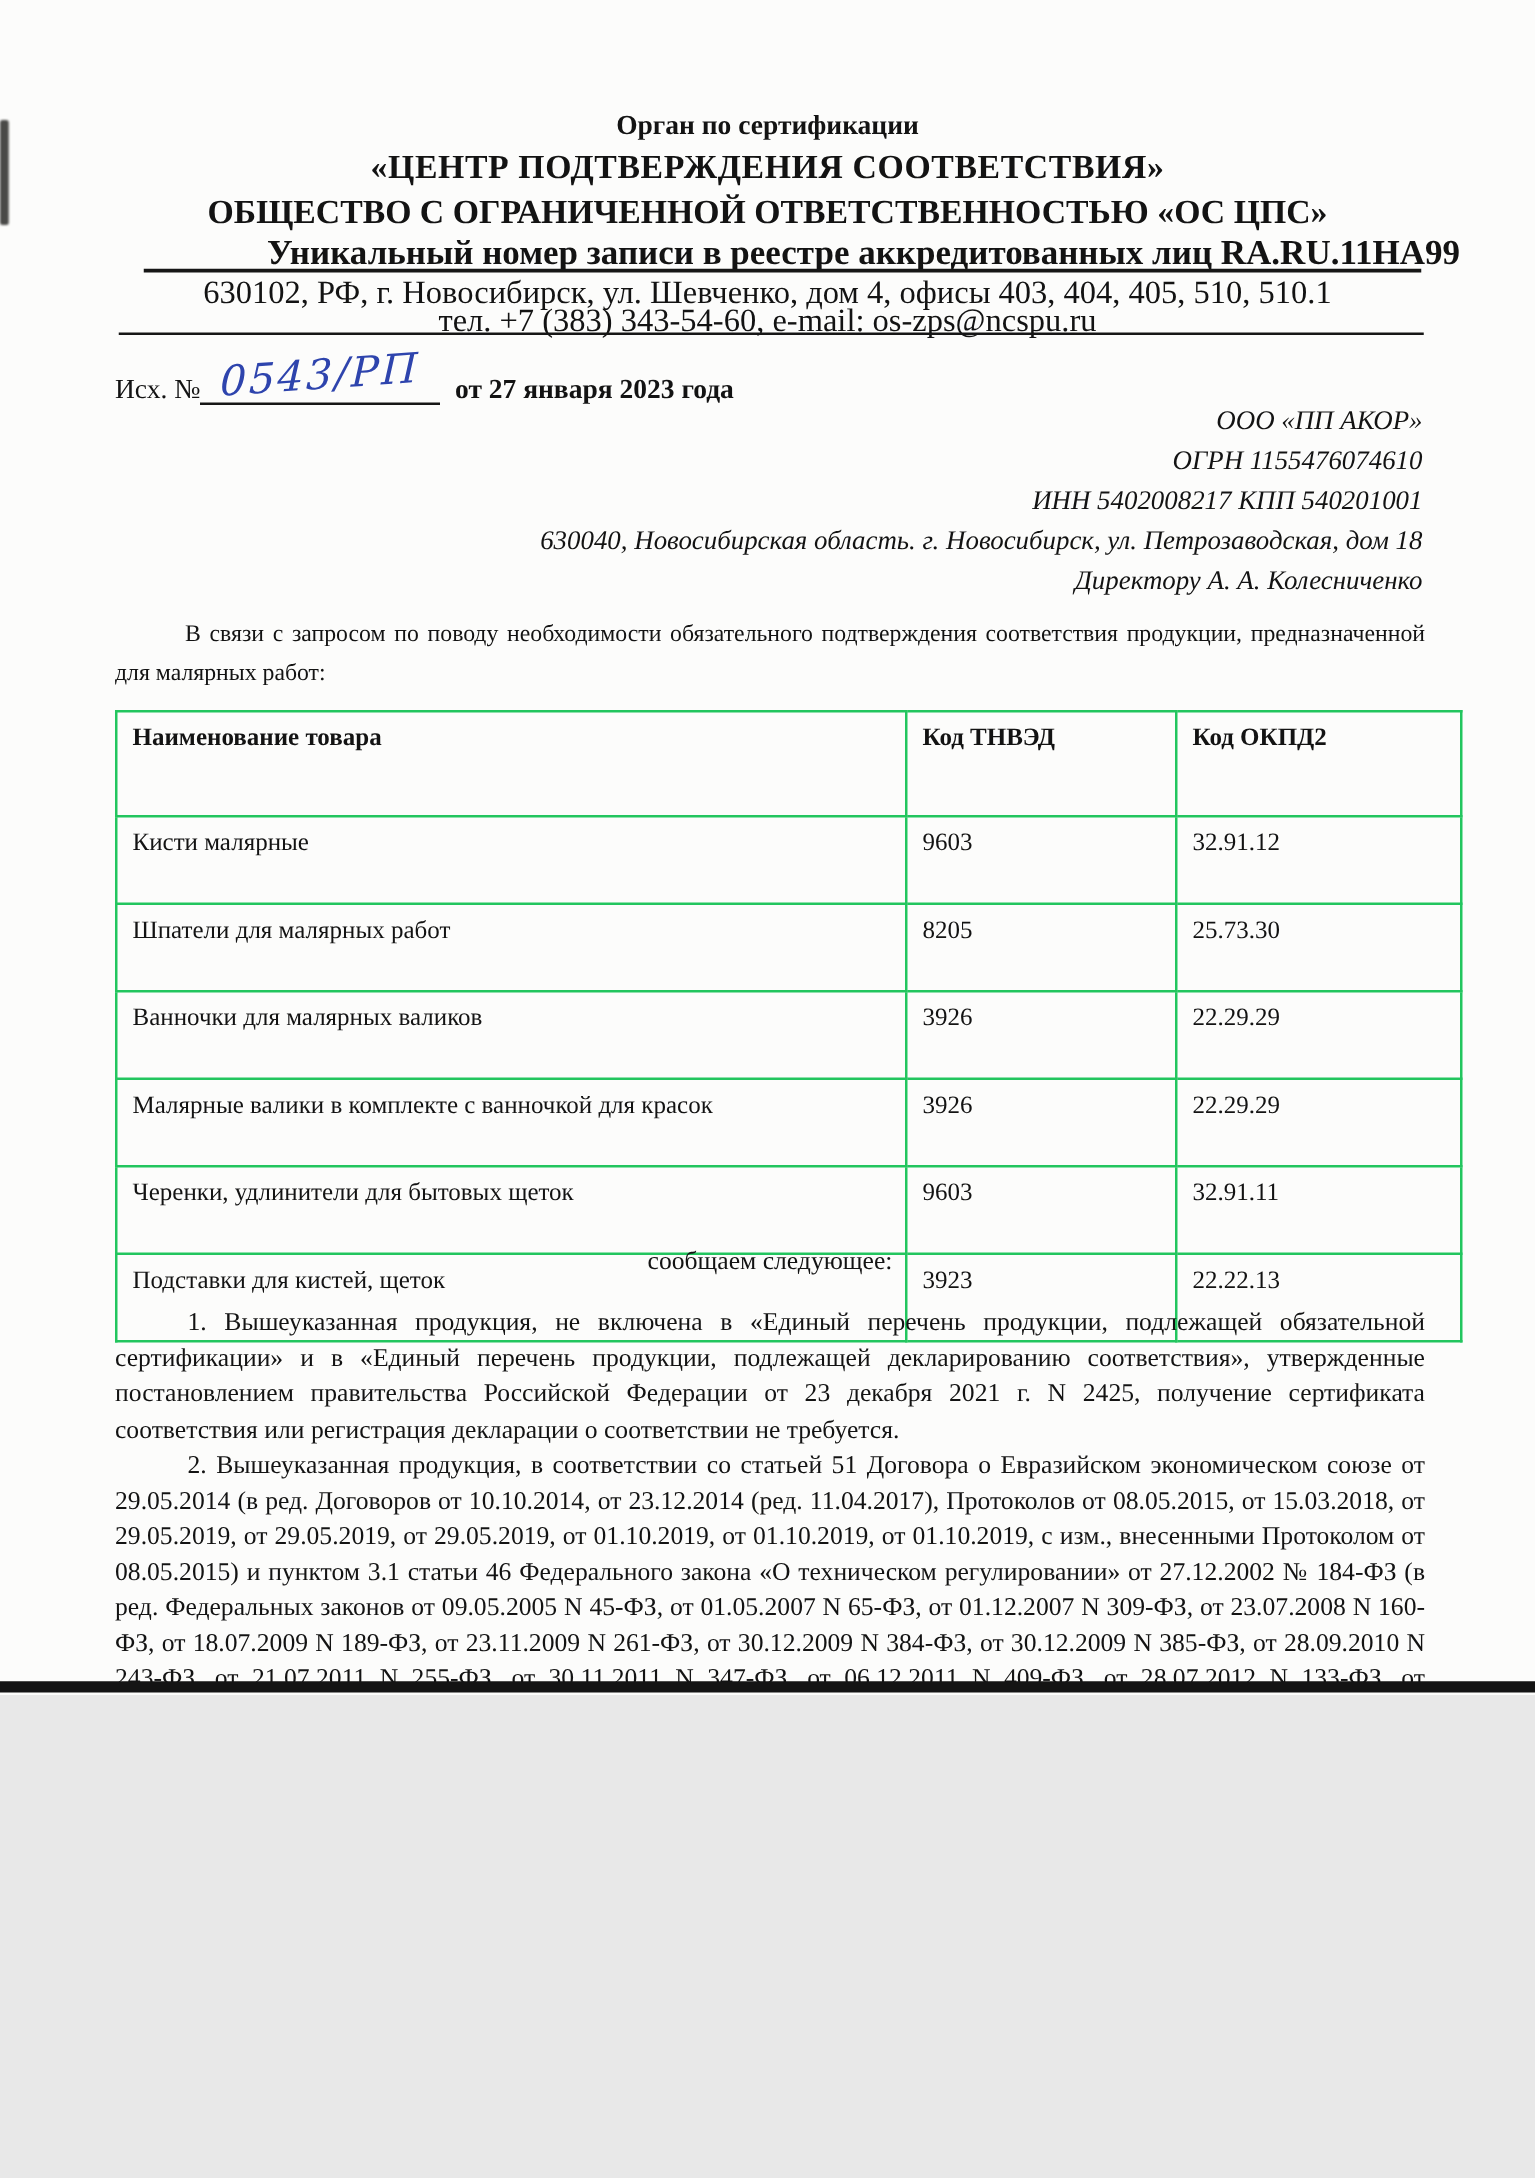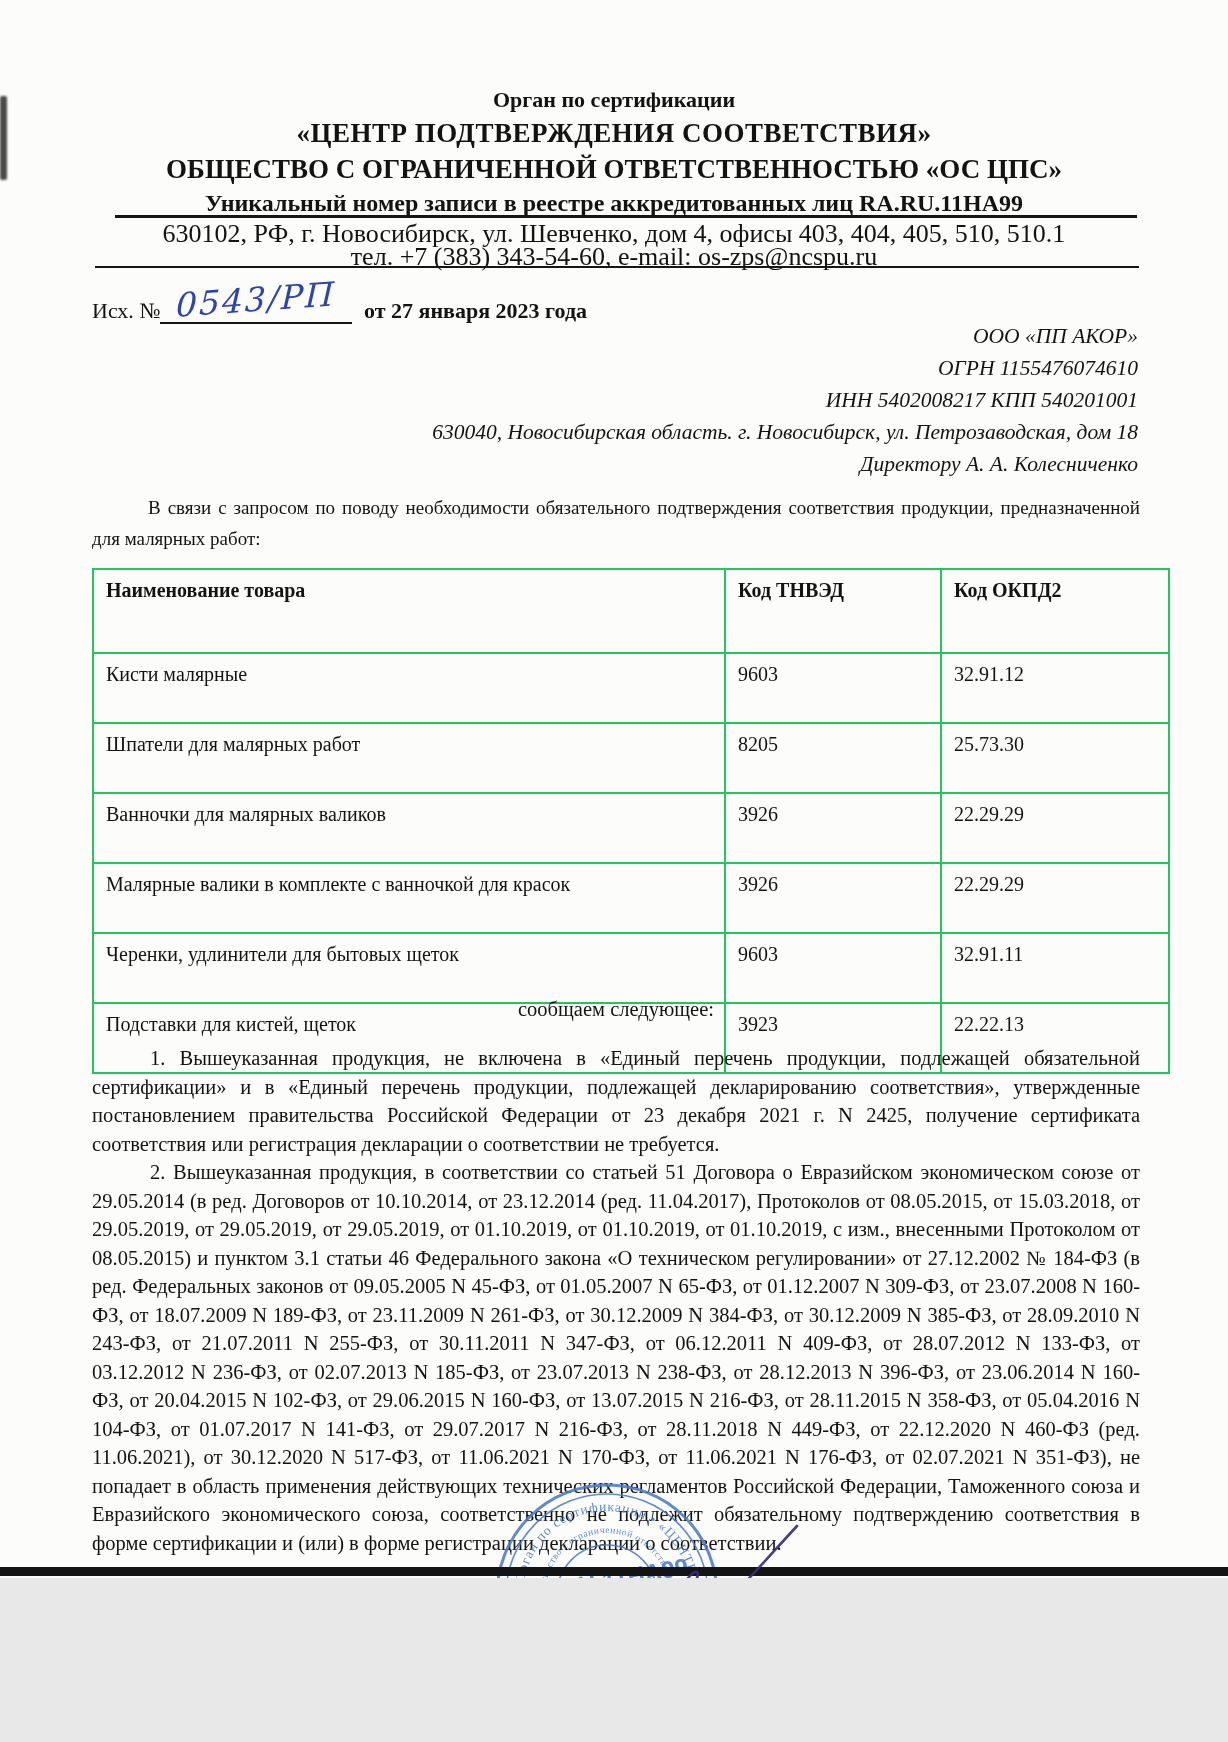--- a/index.html
+++ b/index.html
@@ -1,31 +1,31 @@
 <!DOCTYPE html>
 <html><head>
 <meta charset="utf-8">
 <style>
   html,body{margin:0;padding:0;background:#e8e8e8;}
   .page{
     position:relative;
-    width:1228px;height:1578px;
+    width:1228px;height:1356px;
     margin:0 auto;
     background:#fcfcfb;
     font-family:"Liberation Serif","DejaVu Serif",serif;
     color:#131313;
     overflow:hidden;
   }
   .abs{position:absolute;}
   
   .lh{left:60px;width:1108px;text-align:center;font-weight:bold;}
   .lh1{top:86px;font-size:22px;line-height:28px;}
   .lh2{top:116px;font-size:27px;line-height:34px;letter-spacing:.5px;}
   .lh3{top:152px;font-size:27px;line-height:34px;}
-  .lh4{top:188px;font-size:24px;line-height:30px;}
+  .lh4{top:188px;font-size:28px;line-height:30px;text-align:right;}
   .rule{background:#161616;}
   .rule1{left:115px;top:215px;width:1022px;height:3px;}
   .rule2{left:95px;top:266px;width:1044px;height:2px;}
   .addr{left:60px;width:1108px;text-align:center;font-size:26px;line-height:24px;}
   .addr1{top:222px;}
   .addr2{top:245px;}
   
   .ref-label{left:92px;top:298px;font-size:22px;font-weight:normal;}
   .ref-hand{
     left:176px;top:280px;font-size:33px;color:#2e44ad;

